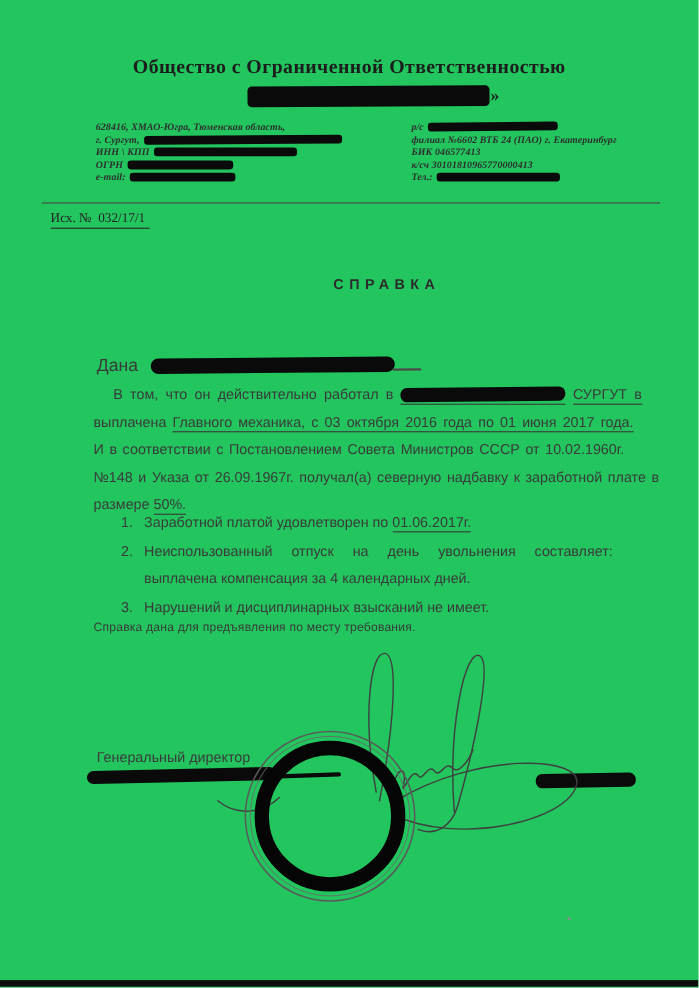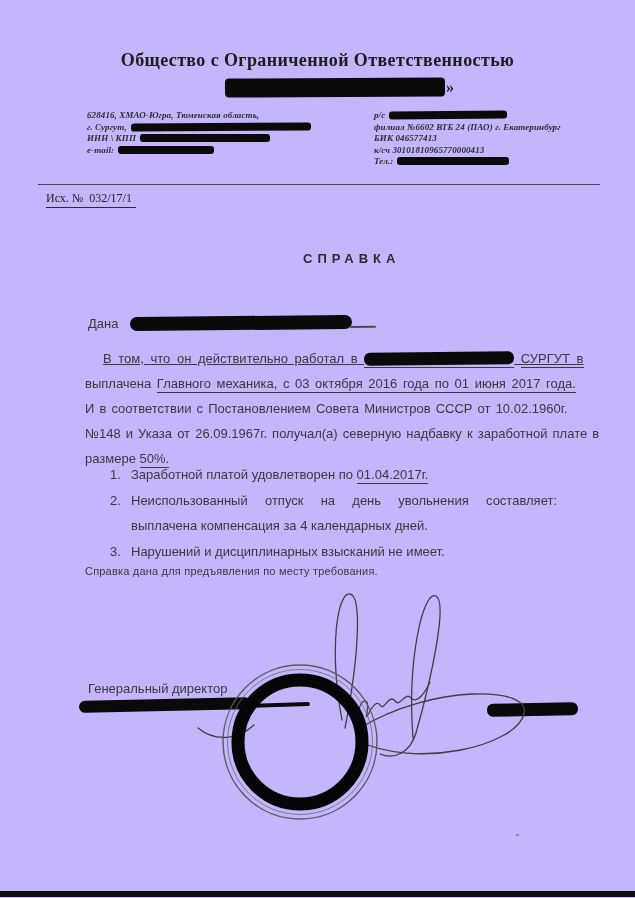--- a/index.html
+++ b/index.html
@@ -1,17 +1,17 @@
 <!DOCTYPE html>
 <html><head>
 <meta charset="utf-8">
 <style>
   html,body{margin:0;padding:0;background:#e8e8e8;}
   .page{
-    position:relative;width:635px;height:898px;background:#c4b5fd;
+    position:relative;width:635px;height:898px;background:#22c55e;
     overflow:hidden;font-family:"Liberation Sans",sans-serif;color:#363636;
   }
   
   .org-type{
     position:absolute;top:50px;left:0;width:635px;text-align:center;
     font-family:"Liberation Serif",serif;font-weight:bold;font-size:18px;
     color:#1c1c1c;letter-spacing:.4px;
   }
   .org-name-row{position:absolute;top:78px;left:225px;display:flex;align-items:center;}
   .redact{background:#0a0a0a;display:inline-block;}
@@ -38,26 +38,26 @@
     border-bottom:1px solid #2a2a2a;padding:0 4px 1px 0;white-space:pre;
   }
   .ref-out{top:191px;left:46px;}
   .ref-date{top:190px;left:452px;}
   
   .doc-title{
     position:absolute;top:251px;left:303px;font-size:13px;font-weight:bold;
     letter-spacing:5px;color:#2b2b2b;white-space:nowrap;
   }
   
-  .issued-line{position:absolute;top:316px;left:88px;font-size:13px;color:#3a3a3a;}
+  .issued-line{position:absolute;top:324px;left:88px;font-size:16px;color:#3a3a3a;}
   .issued-bar{position:relative;width:222px;height:14px;border-radius:7px;margin-left:12px;vertical-align:-2px;transform:rotate(-.5deg);}
   .issued-bar::after{content:"";position:absolute;right:-24px;bottom:1px;width:26px;height:2px;background:#4a4a4a;border-radius:2px;}
   .para{position:absolute;top:349px;left:85px;width:474px;font-size:13px;color:#3a3a3a;}
   .para .pline{height:25px;line-height:20px;white-space:nowrap;}
-  .ws1{word-spacing:3px;text-decoration:underline;} .ws2{word-spacing:2px;} .ws3{word-spacing:1.5px;}
+  .ws1{word-spacing:3px;} .ws2{word-spacing:2px;} .ws3{word-spacing:1.5px;}
   .indent{padding-left:18px;}
   .u{border-bottom:1px solid #3a3a3a;padding-bottom:1px;}
   .inline-redact{width:150px;height:13px;border-radius:6px;vertical-align:-2px;transform:rotate(-.6deg);}
   .num-list{position:absolute;top:462px;left:110px;width:447px;font-size:13px;color:#3a3a3a;}
   .li{display:flex;line-height:25.5px;}
   .li .n{width:21px;flex:none;}
   .li .t{flex:1;}
   .li .t.just{text-align:justify;}
   .purpose{position:absolute;top:565px;left:85px;font-size:11px;color:#3a3a3a;letter-spacing:.2px;}
   
@@ -78,20 +78,21 @@
   <div class="org-type">Общество с Ограниченной Ответственностью</div>
   <div class="org-name-row">
     <span class="redact org-name-bar"></span>
     <span class="closing-quote">»</span>
   </div>
 
   <div class="req req-left">
     <div>628416, ХМАО-Югра, Тюменская область,</div>
     <div><span>г. Сургут,</span><span class="redact bar bar-city"></span></div>
     <div><span>ИНН \ КПП</span><span class="redact bar bar-innkpp"></span></div>
+    <div><span>ОГРН</span><span class="redact bar bar-ogrn"></span></div>
     <div><span>e-mail:</span><span class="redact bar bar-email"></span></div>
   </div>
 
   <div class="req req-right">
     <div><span>р/с</span><span class="redact bar bar-account"></span></div>
     <div>филиал №6602 ВТБ 24 (ПАО) г. Екатеринбург</div>
     <div>БИК 046577413</div>
     <div>к/сч 30101810965770000413</div>
     <div><span>Тел.:</span><span class="redact bar bar-phone"></span></div>
   </div>
@@ -119,21 +120,21 @@
     <div class="pline ws3">№148 и Указа от 26.09.1967г. получал(а) северную надбавку к заработной плате в</div>
     <div class="pline">
       <span>размере</span>
       <span class="u">50%.</span>
     </div>
   </div>
 
   <div class="num-list">
     <div class="li">
       <span class="n">1.</span>
-      <span class="t"><span>Заработной платой удовлетворен по </span><span class="u">01.04.2017г.</span></span>
+      <span class="t"><span>Заработной платой удовлетворен по </span><span class="u">01.06.2017г.</span></span>
     </div>
     <div class="li">
       <span class="n">2.</span>
       <span class="t just">Неиспользованный отпуск на день увольнения составляет: выплачена компенсация за 4 календарных дней.</span>
     </div>
     <div class="li">
       <span class="n">3.</span>
       <span class="t">Нарушений и дисциплинарных взысканий не имеет.</span>
     </div>
   </div>

